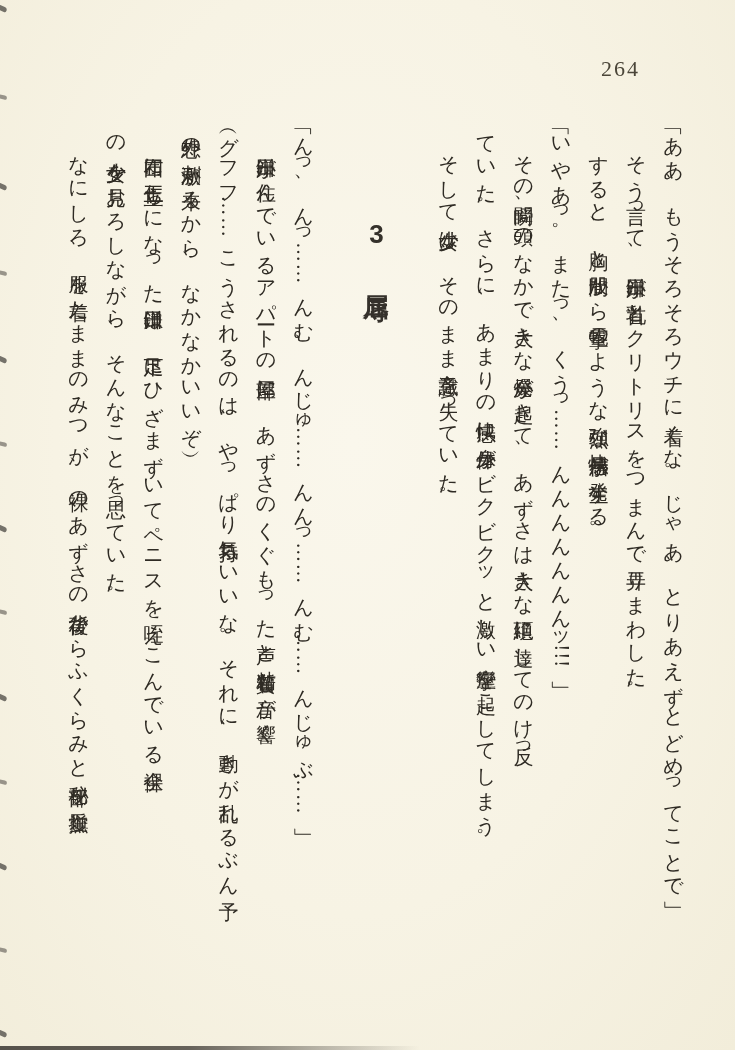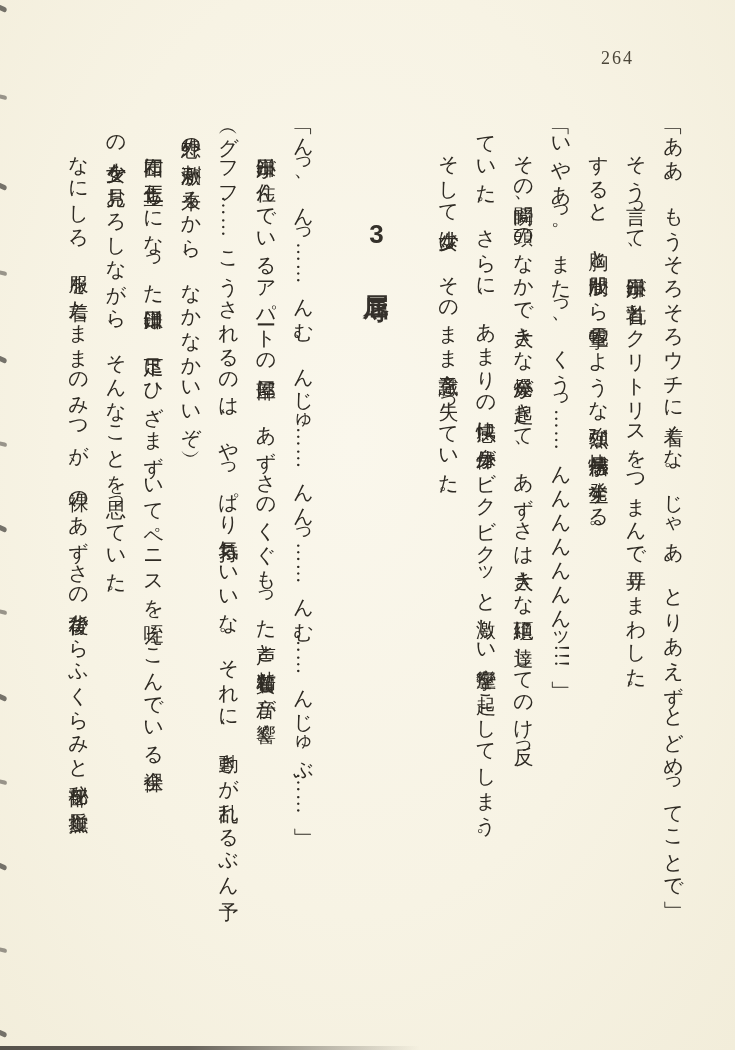--- a/index.html
+++ b/index.html
@@ -7,22 +7,22 @@
   .page{
     position:relative;
     width:735px;height:1050px;
     background:radial-gradient(ellipse at 48% 42%, #faf7ec 0%, #f7f3e4 55%, #f2edda 100%);
     font-family:"Liberation Serif","DejaVu Serif",serif;
     color:#332f28;
   }
   
   .page-number{
     position:absolute;
-    left:601px;top:48px;
-    font-size:18px;
+    left:601px;top:56px;
+    font-size:22px;
     letter-spacing:2px;
     color:#4b4639;
     font-family:"Liberation Serif","DejaVu Serif",serif;
     text-align:right;
   }
   
   .text-area{
     position:absolute;
     top:122px;right:50px;
     height:822px;

